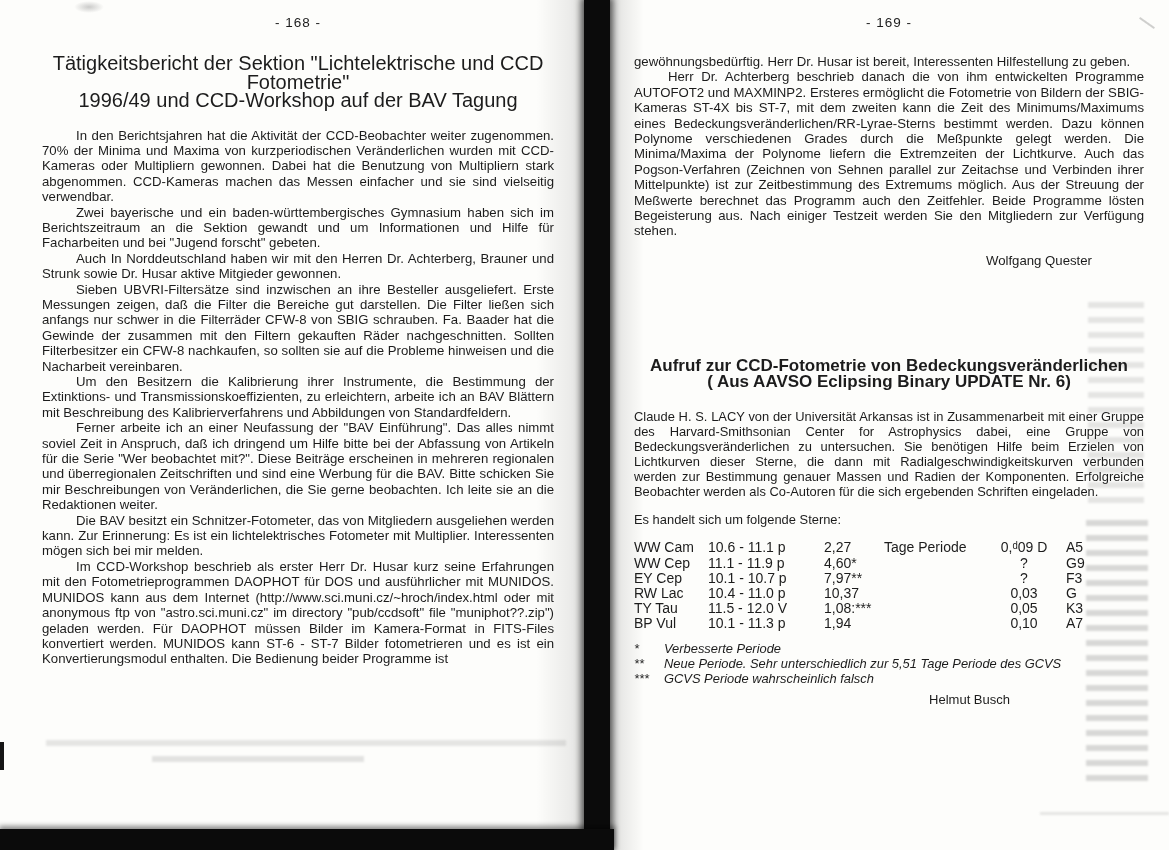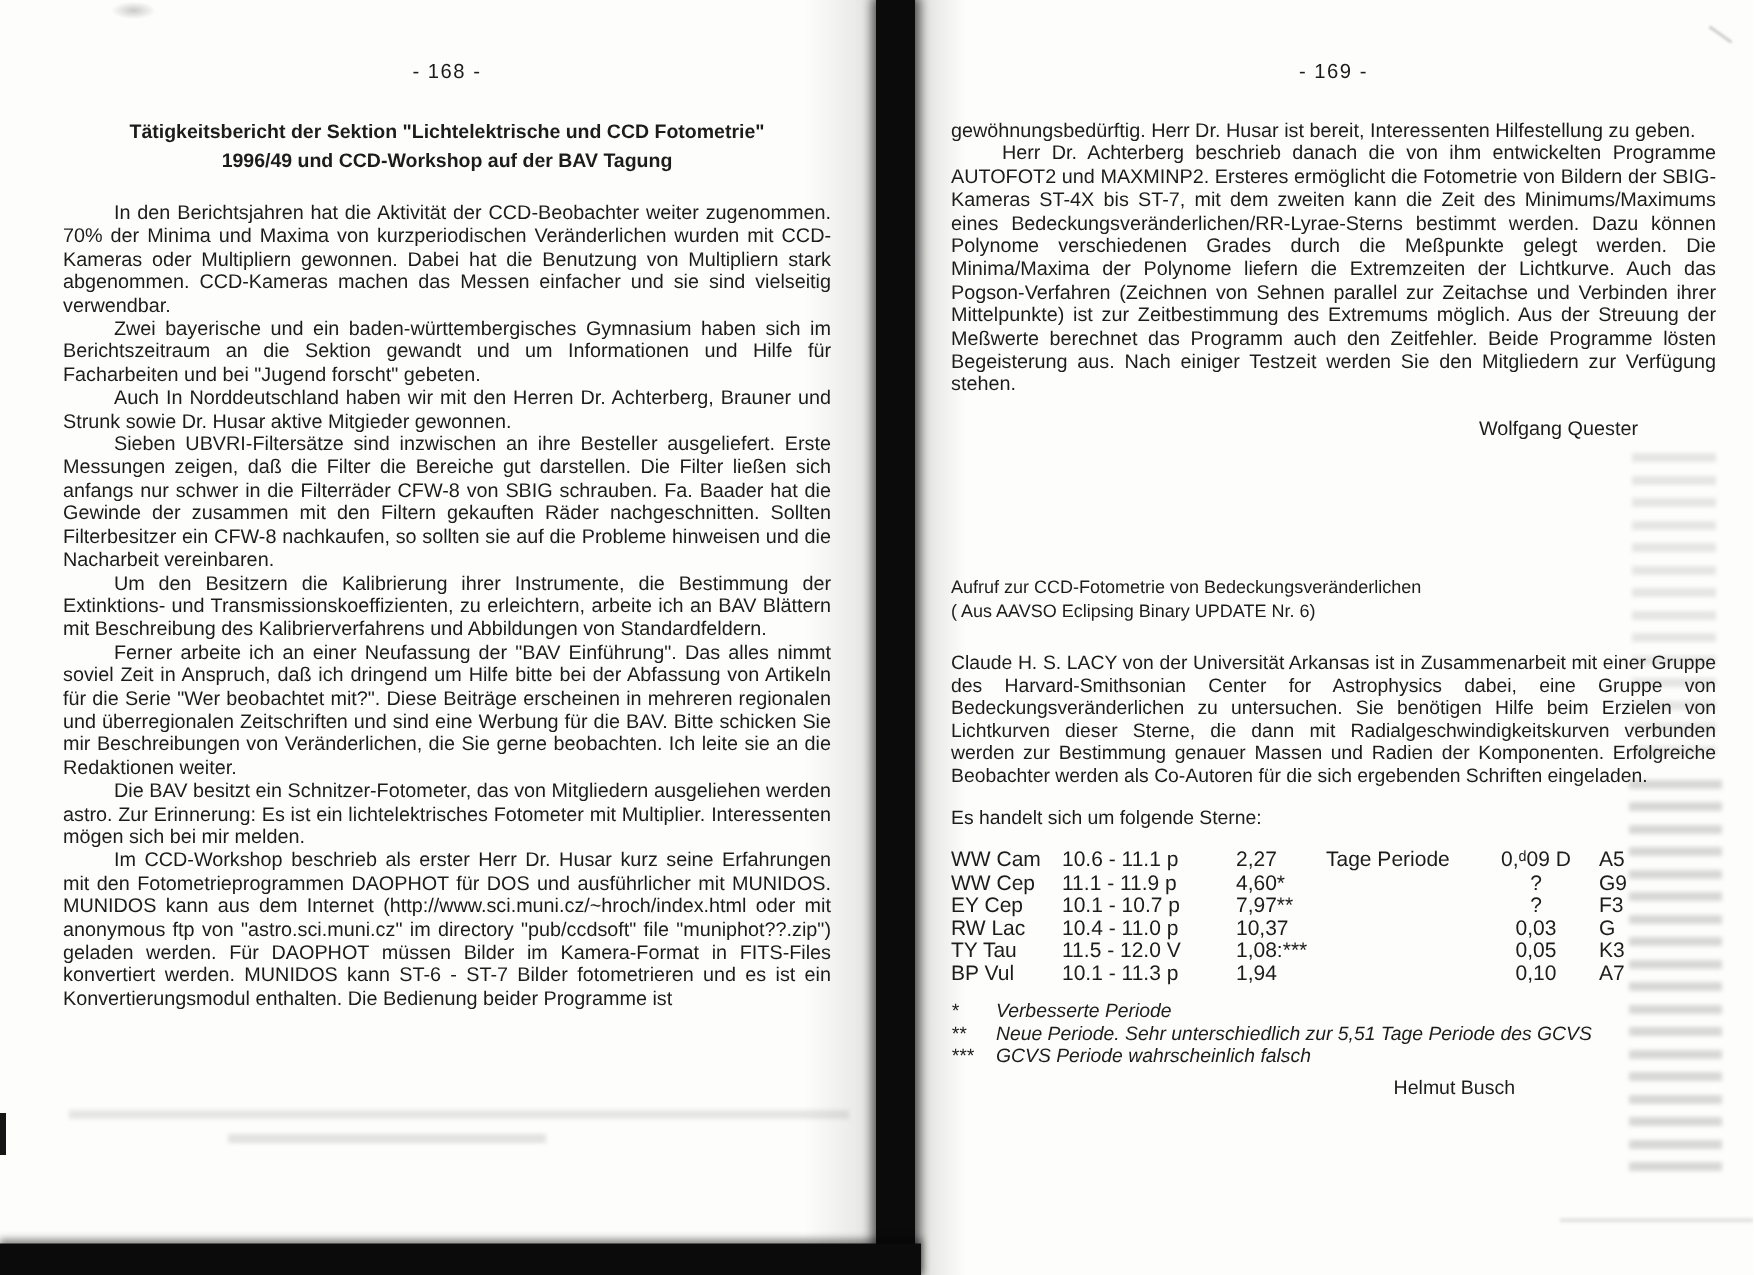--- a/index.html
+++ b/index.html
@@ -46,35 +46,35 @@
     background:repeating-linear-gradient(180deg,
       rgba(130,130,130,0.55) 0px, rgba(130,130,130,0.55) 6px,
       rgba(130,130,130,0) 6px, rgba(130,130,130,0) 15px);
   }
   .ghost-col-a { left:1088px; top:302px; width:56px; height:206px; opacity:0.35; }
   .ghost-col-b { left:1086px; top:520px; width:62px; height:262px; opacity:0.55; }
   .ghost-line-a { left:46px;  top:740px; width:520px; height:8px;  opacity:0.35; }
   .ghost-line-b { left:152px; top:756px; width:212px; height:12px; opacity:0.40; }
 
   
-  .page { position:absolute; top:36px; }
+  .page { position:absolute; top:11px; }
   .page-left  { left:42px;  width:512px; }
   .page-right { left:634px; width:510px; }
 
   .pageno { text-align:center; font-size:13.5px; letter-spacing:1px; margin:4px 0 24px 0; }
-  .title  { font-weight:bold; text-align:center; font-size:13px; line-height:18.5px; margin-bottom:18px; }
+  .title  { font-weight:normal; text-align:center; font-size:20px; line-height:18.5px; margin-bottom:18px; }
 
   p.body { margin:0; text-align:justify; font-size:13.2px; line-height:15.4px; text-indent:34px; }
   p.noindent { text-indent:0; }
   .gap-before { margin-top:15px; }
 
   .author1 { text-align:right; padding-right:52px; font-size:13.2px; margin-top:14px; }
 
   .article2 { margin-top:90px; }
-  .a2title  { font-weight:normal; text-align:left; font-size:12px; line-height:16.5px; }
+  .a2title  { font-weight:bold; text-align:center; font-size:17px; line-height:16.5px; }
   .a2intro  { margin-top:18px; font-size:12.9px; line-height:15.1px; text-align:justify; text-indent:0; }
   .table-intro { margin-top:2px; font-size:12.9px; }
 
   .star-table {
     margin-top:13px; font-size:14px; line-height:15.2px;
     display:grid; grid-template-columns:74px 112px 64px 98px 84px 40px;
   }
   .star-table .c-val { text-align:center; }
   .star-table .c-per { padding-left:4px; }
 
@@ -105,21 +105,21 @@
     <div class="title">
       <div>Tätigkeitsbericht der Sektion "Lichtelektrische und CCD Fotometrie"</div>
       <div>1996/49 und CCD-Workshop auf der BAV Tagung</div>
     </div>
     <p class="body">In den Berichtsjahren hat die Aktivität der CCD-Beobachter weiter zugenommen. 70% der Minima und Maxima von kurzperiodischen Veränderlichen wurden mit CCD-Kameras oder Multipliern gewonnen. Dabei hat die Benutzung von Multipliern stark abgenommen. CCD-Kameras machen das Messen einfacher und sie sind vielseitig verwendbar.</p>
     <p class="body">Zwei bayerische und ein baden-württembergisches Gymnasium haben sich im Berichtszeitraum an die Sektion gewandt und um Informationen und Hilfe für Facharbeiten und bei "Jugend forscht" gebeten.</p>
     <p class="body">Auch In Norddeutschland haben wir mit den Herren Dr. Achterberg, Brauner und Strunk sowie Dr. Husar aktive Mitgieder gewonnen.</p>
     <p class="body">Sieben UBVRI-Filtersätze sind inzwischen an ihre Besteller ausgeliefert. Erste Messungen zeigen, daß die Filter die Bereiche gut darstellen. Die Filter ließen sich anfangs nur schwer in die Filterräder CFW-8 von SBIG schrauben. Fa. Baader hat die Gewinde der zusammen mit den Filtern gekauften Räder nachgeschnitten. Sollten Filterbesitzer ein CFW-8 nachkaufen, so sollten sie auf die Probleme hinweisen und die Nacharbeit vereinbaren.</p>
     <p class="body">Um den Besitzern die Kalibrierung ihrer Instrumente, die Bestimmung der Extinktions- und Transmissionskoeffizienten, zu erleichtern, arbeite ich an BAV Blättern mit Beschreibung des Kalibrierverfahrens und Abbildungen von Standardfeldern.</p>
     <p class="body">Ferner arbeite ich an einer Neufassung der "BAV Einführung". Das alles nimmt soviel Zeit in Anspruch, daß ich dringend um Hilfe bitte bei der Abfassung von Artikeln für die Serie "Wer beobachtet mit?". Diese Beiträge erscheinen in mehreren regionalen und überregionalen Zeitschriften und sind eine Werbung für die BAV. Bitte schicken Sie mir Beschreibungen von Veränderlichen, die Sie gerne beobachten. Ich leite sie an die Redaktionen weiter.</p>
-    <p class="body">Die BAV besitzt ein Schnitzer-Fotometer, das von Mitgliedern ausgeliehen werden astro. Zur Erinnerung: Es ist ein lichtelektrisches Fotometer mit Multiplier. Interessenten mögen sich bei mir melden.</p>
+    <p class="body">Die BAV besitzt ein Schnitzer-Fotometer, das von Mitgliedern ausgeliehen werden kann. Zur Erinnerung: Es ist ein lichtelektrisches Fotometer mit Multiplier. Interessenten mögen sich bei mir melden.</p>
     <p class="body gap-before">Im CCD-Workshop beschrieb als erster Herr Dr. Husar kurz seine Erfahrungen mit den Fotometrieprogrammen DAOPHOT für DOS und ausführlicher mit MUNIDOS. MUNIDOS kann aus dem Internet (http://www.sci.muni.cz/~hroch/index.html oder mit anonymous ftp von "astro.sci.muni.cz" im directory "pub/ccdsoft" file "muniphot??.zip") geladen werden. Für DAOPHOT müssen Bilder im Kamera-Format in FITS-Files konvertiert werden. MUNIDOS kann ST-6 - ST-7 Bilder fotometrieren und es ist ein Konvertierungsmodul enthalten. Die Bedienung beider Programme ist</p>
   </div>
 
   <div class="page page-right">
     <div class="pageno">- 169 -</div>
     <p class="body noindent">gewöhnungsbedürftig. Herr Dr. Husar ist bereit, Interessenten Hilfestellung zu geben.</p>
     <p class="body">Herr Dr. Achterberg beschrieb danach die von ihm entwickelten Programme AUTOFOT2 und MAXMINP2. Ersteres ermöglicht die Fotometrie von Bildern der SBIG-Kameras ST-4X bis ST-7, mit dem zweiten kann die Zeit des Minimums/Maximums eines Bedeckungsveränderlichen/RR-Lyrae-Sterns bestimmt werden. Dazu können Polynome verschiedenen Grades durch die Meßpunkte gelegt werden. Die Minima/Maxima der Polynome liefern die Extremzeiten der Lichtkurve. Auch das Pogson-Verfahren (Zeichnen von Sehnen parallel zur Zeitachse und Verbinden ihrer Mittelpunkte) ist zur Zeitbestimmung des Extremums möglich. Aus der Streuung der Meßwerte berechnet das Programm auch den Zeitfehler. Beide Programme lösten Begeisterung aus. Nach einiger Testzeit werden Sie den Mitgliedern zur Verfügung stehen.</p>
     <div class="author1">Wolfgang Quester</div>
 
     <div class="article2">

